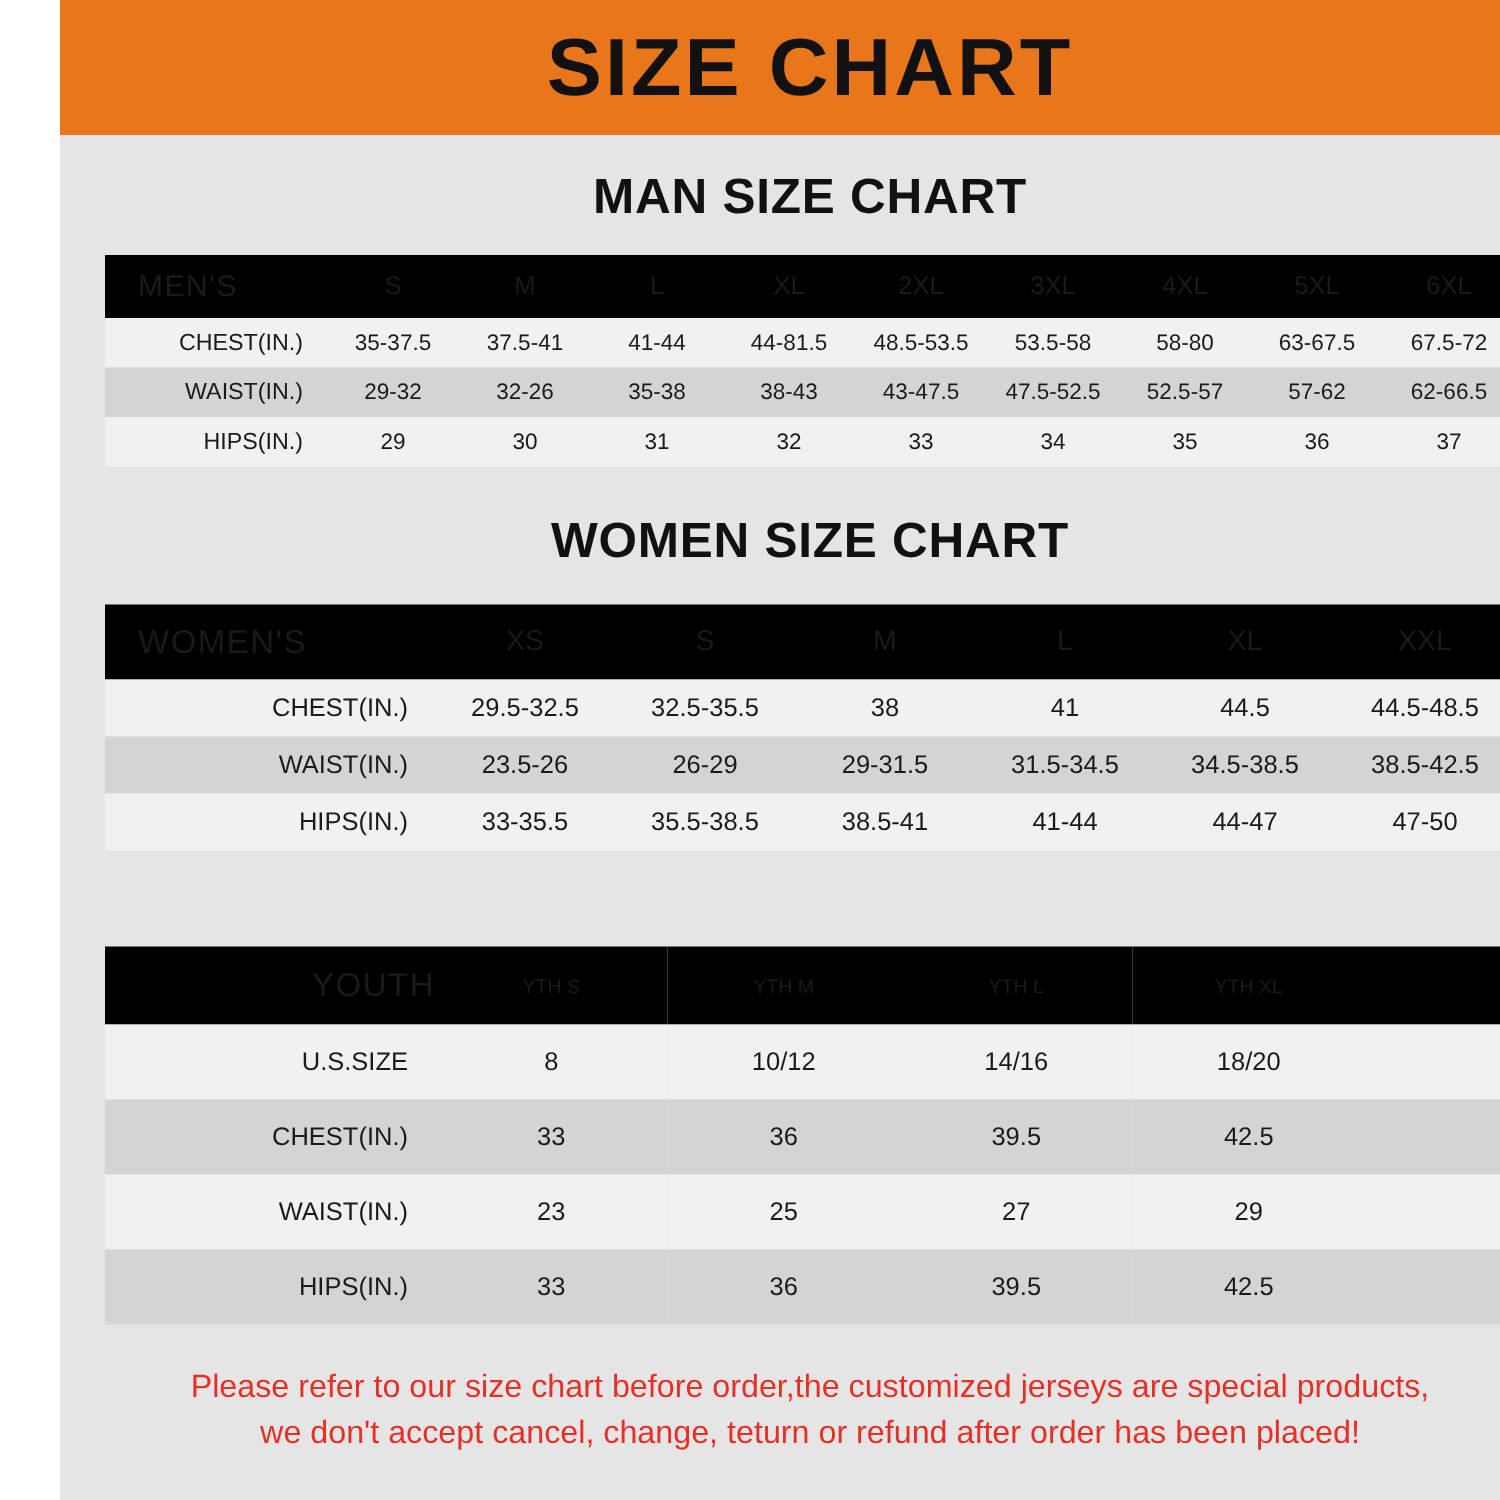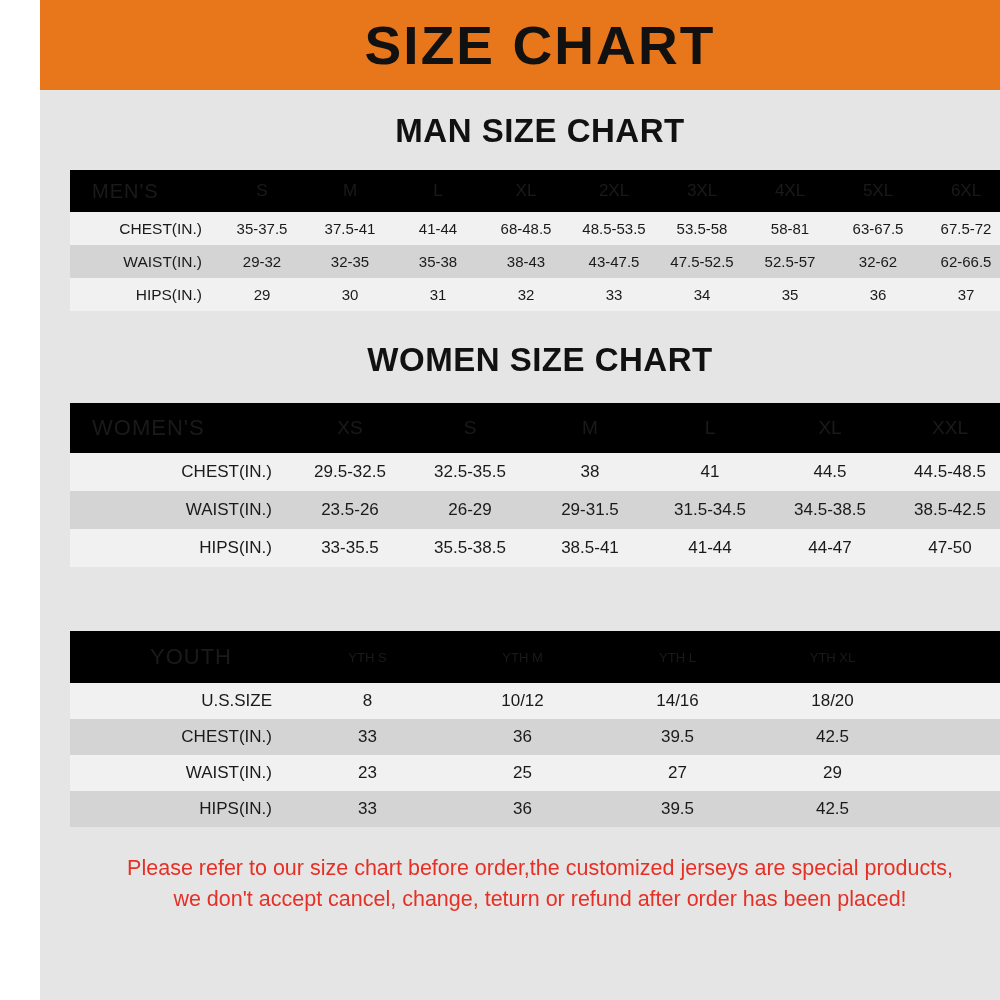--- a/index.html
+++ b/index.html
@@ -104,26 +104,26 @@
   #women-table tbody tr.data-row td.label-cell {
     text-align: right;
     padding-right: 18px;
     font-size: 17px;
   }
 
   
   #youth-table { width: 940px; }
   #youth-table .hdr-row td { height: 52px; font-size: 13px; }
   #youth-table .hdr-row td.label-cell {
-    text-align: center;
+    text-align: right;
     padding-left: 22px;
     font-size: 22px;
     letter-spacing: 1px;
   }
-  #youth-table tbody tr.data-row td { height: 36px; font-size: 17px; }
+  #youth-table tbody tr.data-row td { height: 50px; font-size: 17px; }
   #youth-table tbody tr.data-row td.label-cell {
     text-align: right;
     padding-right: 18px;
     font-size: 17px;
   }
 
   
   .footer-note {
     margin: 0;
     padding: 0 6px;
@@ -165,37 +165,37 @@
           <td>3XL</td>
           <td>4XL</td>
           <td>5XL</td>
           <td>6XL</td>
         </tr>
         <tr class="data-row row-light">
           <td class="label-cell row-label">CHEST(IN.)</td>
           <td>35-37.5</td>
           <td>37.5-41</td>
           <td>41-44</td>
-          <td>68-48.5</td>
+          <td>44-81.5</td>
           <td>48.5-53.5</td>
           <td>53.5-58</td>
-          <td>58-81</td>
+          <td>58-80</td>
           <td>63-67.5</td>
           <td>67.5-72</td>
         </tr>
         <tr class="data-row row-dark">
           <td class="label-cell row-label">WAIST(IN.)</td>
           <td>29-32</td>
-          <td>32-35</td>
+          <td>32-26</td>
           <td>35-38</td>
           <td>38-43</td>
           <td>43-47.5</td>
           <td>47.5-52.5</td>
           <td>52.5-57</td>
-          <td>32-62</td>
+          <td>57-62</td>
           <td>62-66.5</td>
         </tr>
         <tr class="data-row row-light">
           <td class="label-cell row-label">HIPS(IN.)</td>
           <td>29</td>
           <td>30</td>
           <td>31</td>
           <td>32</td>
           <td>33</td>
           <td>34</td>

